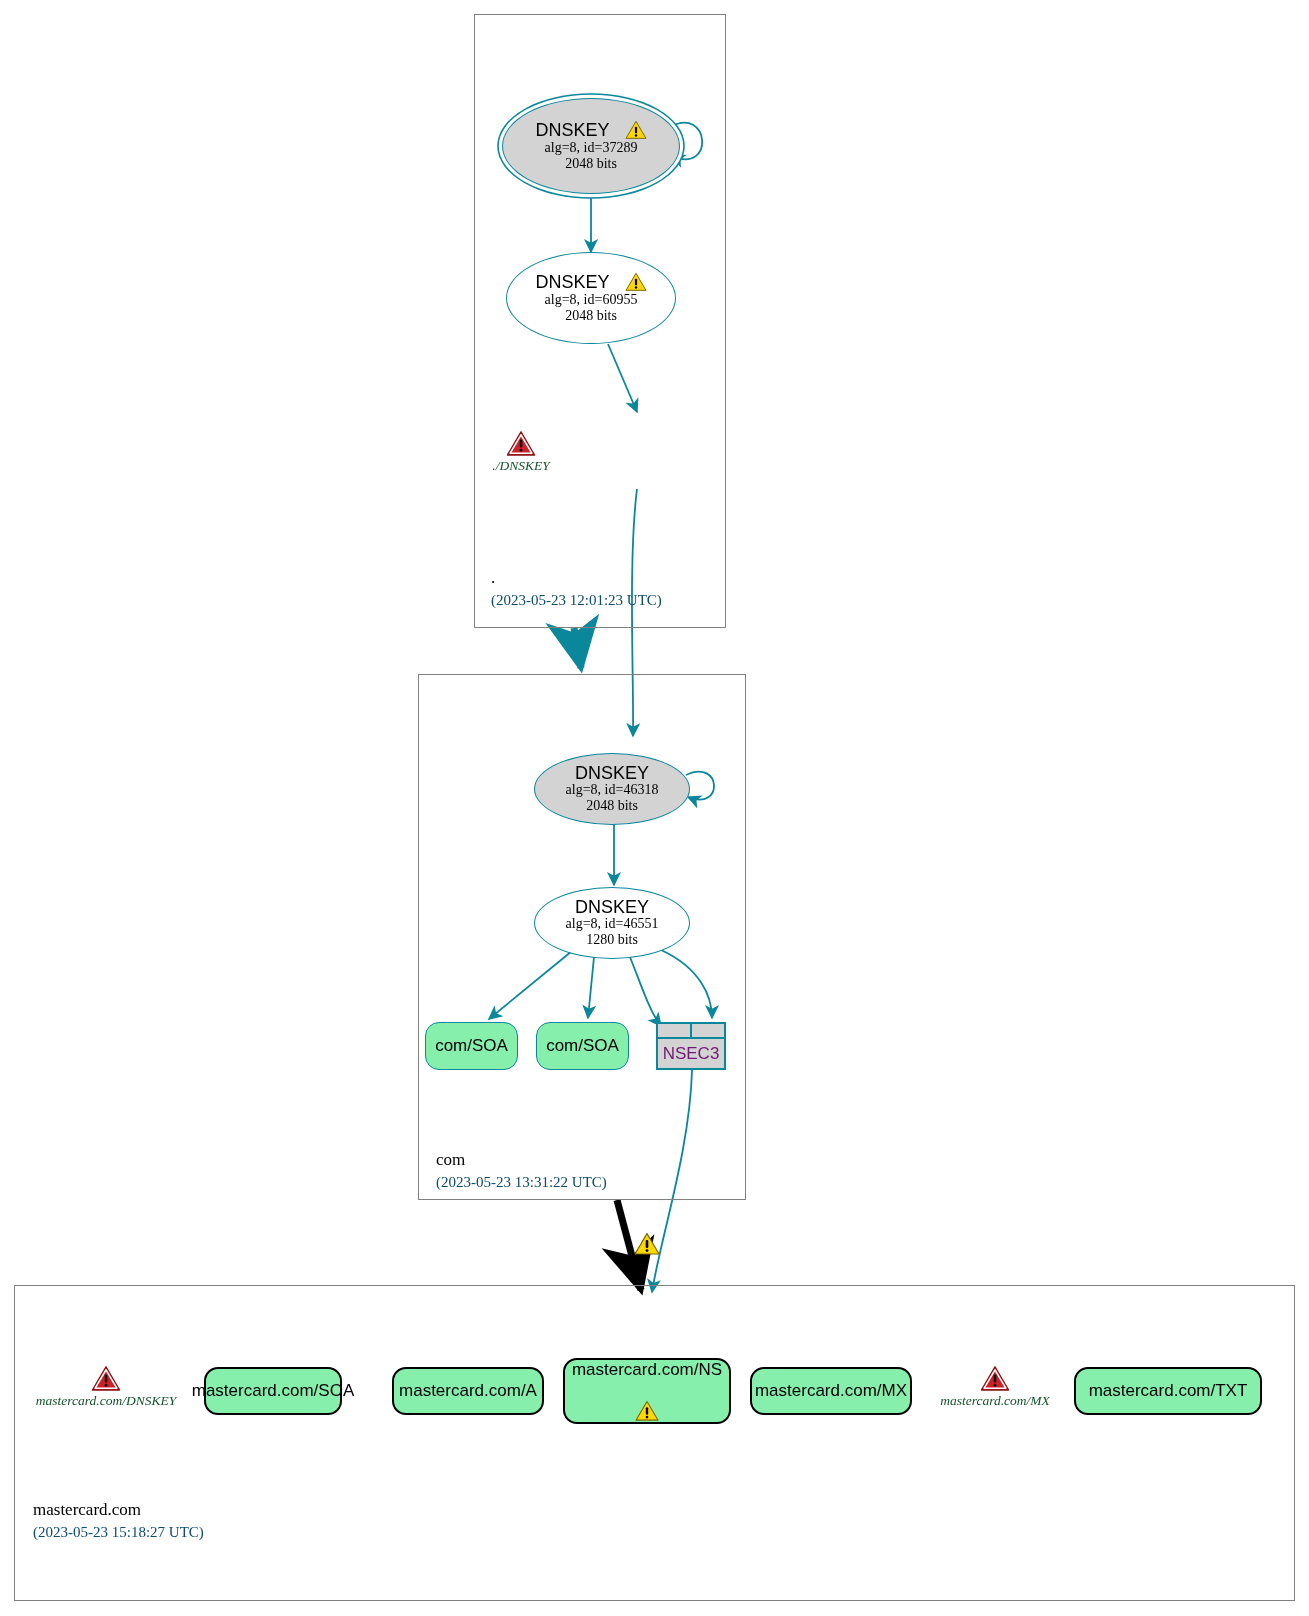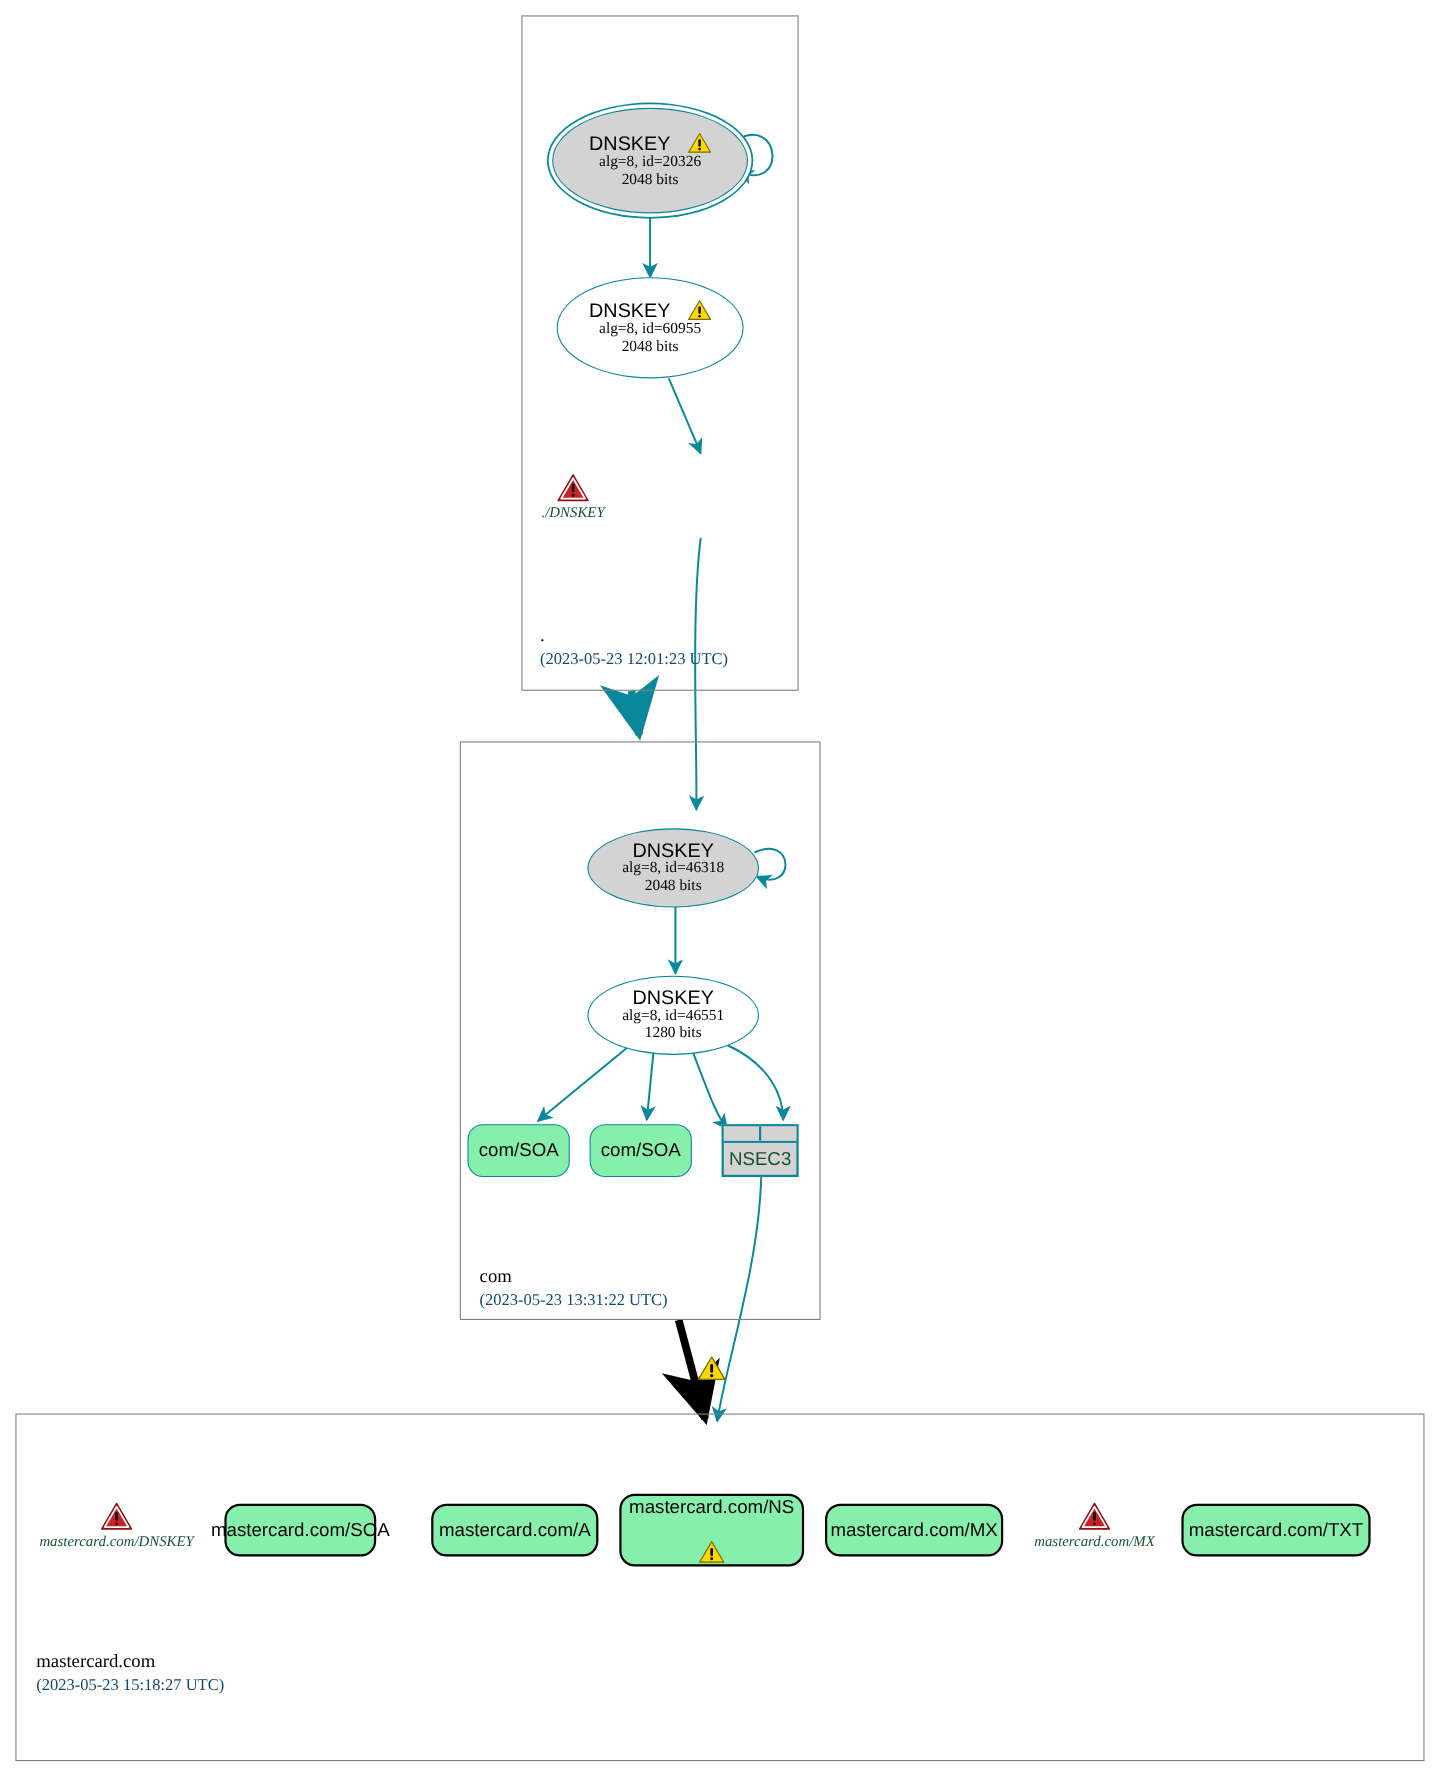--- a/index.html
+++ b/index.html
@@ -26,21 +26,21 @@
            font-family:"Liberation Sans",sans-serif;font-size:17px;color:#000;white-space:nowrap;}
   .node-rr.black{border-color:#000;border-width:2px;}
 
   
   .node-nsec3{position:absolute;border:2px solid #0a879b;background:#d3d3d3;box-sizing:border-box;
               display:flex;flex-direction:column;}
   .nsec3-head{display:flex;height:13px;border-bottom:2px solid #0a879b;}
   .nsec3-cell{flex:1;background:#d3d3d3;}
   .nsec3-cell + .nsec3-cell{border-left:2px solid #0a879b;}
   .nsec3-body{flex:1;display:flex;align-items:center;justify-content:center;
-              font-family:"Liberation Sans",sans-serif;font-size:17px;color:#14532d;}
+              font-family:"Liberation Sans",sans-serif;font-size:17px;color:#701a75;}
 
   
   .err-node{position:absolute;display:flex;flex-direction:column;align-items:center;}
   .err-label{font-family:"Liberation Serif",serif;font-style:italic;font-size:13.5px;color:#14532d;white-space:nowrap;margin-top:1px;}
 
   .warn-float{position:absolute;}
   .tri{display:block;}
 </style>
 </head>
 <body>
@@ -98,21 +98,21 @@
 
   <div class="node-ell ksk dbl" style="left:502px;top:98px;width:178px;height:96px;">
     <div class="ell-title">
       <span>DNSKEY</span>
       <svg class="tri" width="22" height="20" viewBox="0 0 26 24">
         <path d="M13 1.6 L25 22 L1 22 Z" fill="#ffd700" stroke="#7a6a00" stroke-width="1.2" stroke-linejoin="round"></path>
         <rect x="11.7" y="8" width="2.6" height="8" rx="1.1" fill="#000"></rect>
         <circle cx="13" cy="18.6" r="1.45" fill="#000"></circle>
       </svg>
     </div>
-    <div class="ell-sub">alg=8, id=20326</div>
+    <div class="ell-sub">alg=8, id=37289</div>
     <div class="ell-sub">2048 bits</div>
   </div>
 
   <div class="node-ell" style="left:506px;top:252px;width:170px;height:92px;">
     <div class="ell-title">
       <span>DNSKEY</span>
       <svg class="tri" width="22" height="20" viewBox="0 0 26 24">
         <path d="M13 1.6 L25 22 L1 22 Z" fill="#ffd700" stroke="#7a6a00" stroke-width="1.2" stroke-linejoin="round"></path>
         <rect x="11.7" y="8" width="2.6" height="8" rx="1.1" fill="#000"></rect>
         <circle cx="13" cy="18.6" r="1.45" fill="#000"></circle>
@@ -193,15 +193,15 @@
   <div class="err-node" style="left:936px;top:1365px;width:118px;">
     <svg class="tri" width="30" height="27" viewBox="0 0 30 27">
       <path d="M15 1.8 L28.6 25 L1.4 25 Z" fill="#cc2127" stroke="#8a0f13" stroke-width="1.3" stroke-linejoin="round"></path>
       <path d="M15 4.8 L25.8 23.2 L4.2 23.2 Z" fill="none" stroke="#ffffff" stroke-width="1.6" stroke-linejoin="round"></path>
       <rect x="13.7" y="9.5" width="2.6" height="8" rx="1.1" fill="#111"></rect>
       <circle cx="15" cy="20.2" r="1.45" fill="#111"></circle>
     </svg>
     <div class="err-label">mastercard.com/MX</div>
   </div>
 
-  <div class="node-rr black" style="left:1074px;top:1367px;width:172px;height:48px;text-align:center;">mastercard.com/TXT</div>
+  <div class="node-rr black" style="left:1074px;top:1367px;width:188px;height:48px;text-align:center;">mastercard.com/TXT</div>
 
 </div>
 
 </body></html>

